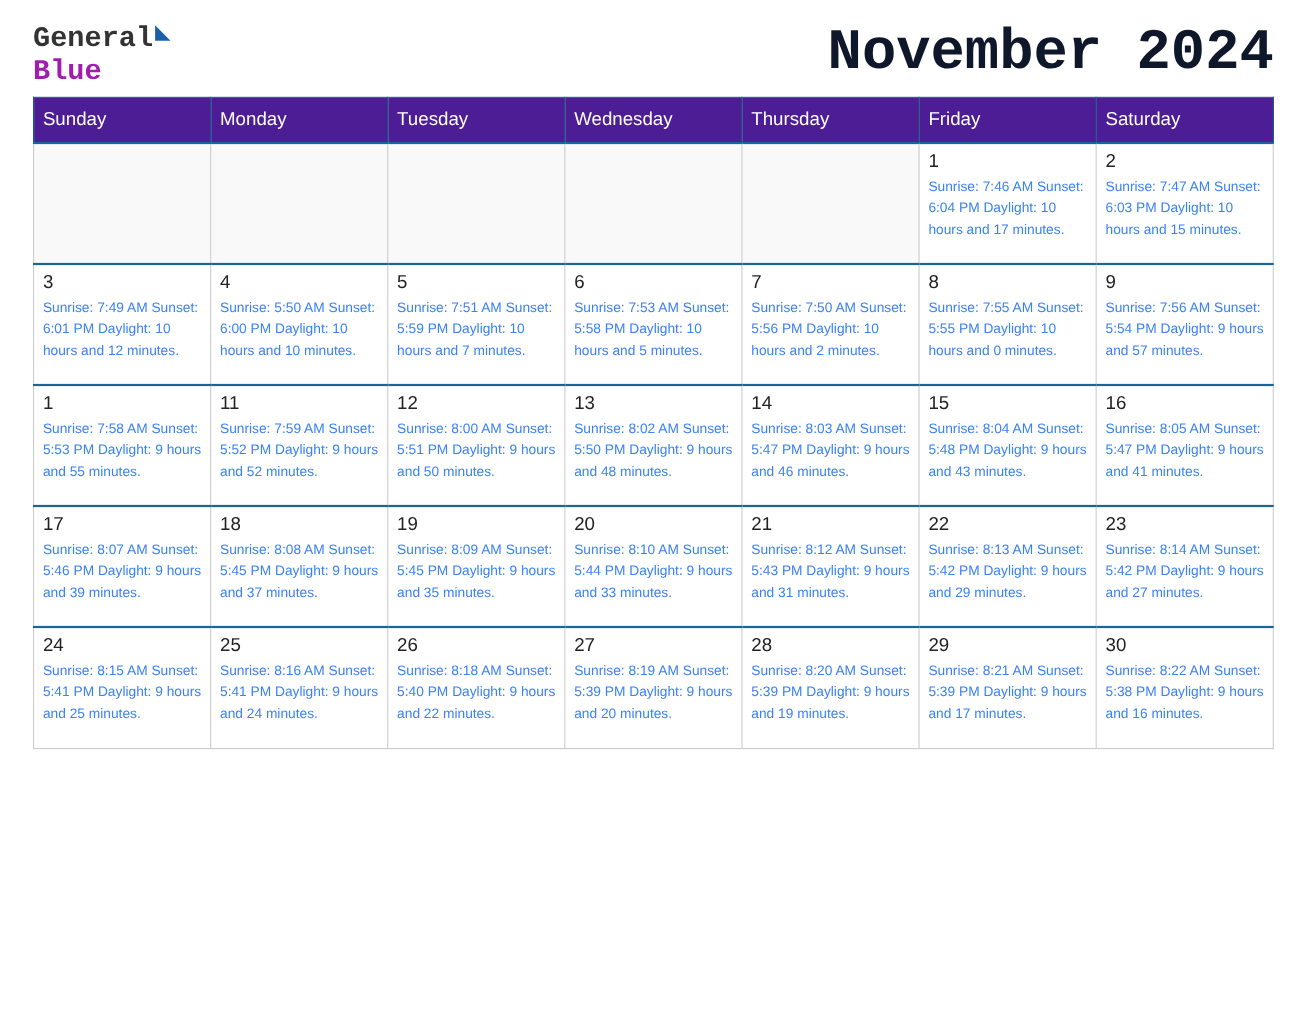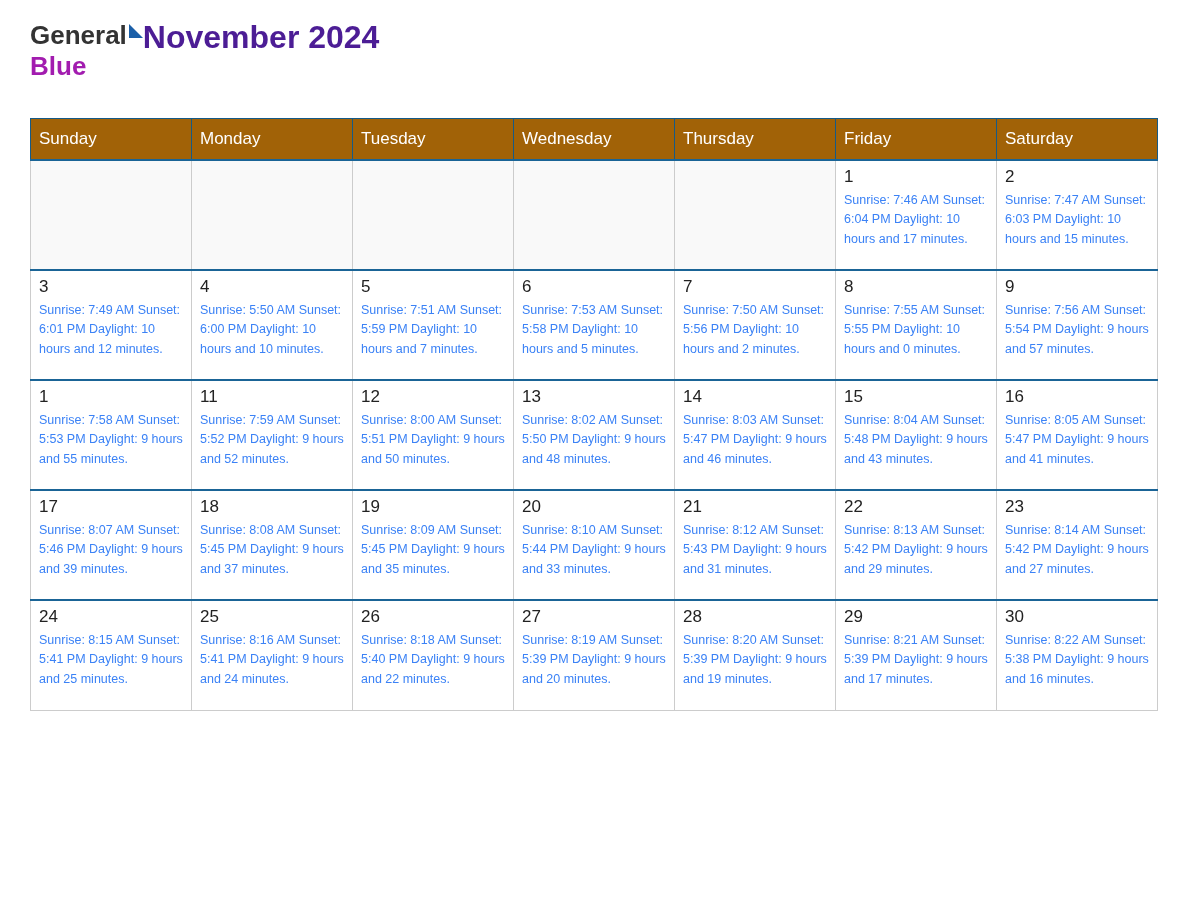--- a/index.html
+++ b/index.html
@@ -5,22 +5,24 @@
     * { box-sizing: border-box; margin: 0; padding: 0; }
     body {
       font-family: Arial, sans-serif;
       background: #fff;
       width: 1188px;
       min-height: 918px;
       padding: 20px 30px;
     }
     .header {
       display: flex;
+      justify-content: space-between;
       align-items: flex-start;
-      margin-bottom: 36px;
+      margin-bottom: 8px;
+      font-family: Liberation Mono, monospace;
     }
     .logo-text-general {
       font-size: 26px;
       font-weight: bold;
       color: #333;
     }
     .logo-text-blue {
       font-size: 26px;
       font-weight: bold;
       color: #a21caf;
@@ -43,37 +45,37 @@
       align-items: flex-start;
     }
     .logo-top-row {
       display: flex;
       align-items: center;
     }
     .title-block {
       text-align: right;
     }
     .calendar-title {
-      font-size: 32px;
+      font-size: 52px;
       font-weight: bold;
-      color: #4c1d95;
+      color: #0f172a;
       line-height: 1.1;
     }
     .calendar-subtitle {
       font-size: 22px;
       color: #444;
       margin-top: 4px;
     }
     .calendar-table {
       width: 100%;
       border-collapse: collapse;
       table-layout: fixed;
     }
     .calendar-table th {
-      background-color: #a16207;
+      background-color: #4c1d95;
       color: #fff;
       padding: 10px 8px;
       text-align: left;
       font-size: 17px;
       font-weight: normal;
       border: 1px solid #155a87;
     }
     .calendar-table td {
       vertical-align: top;
       border: 1px solid #ccc;

